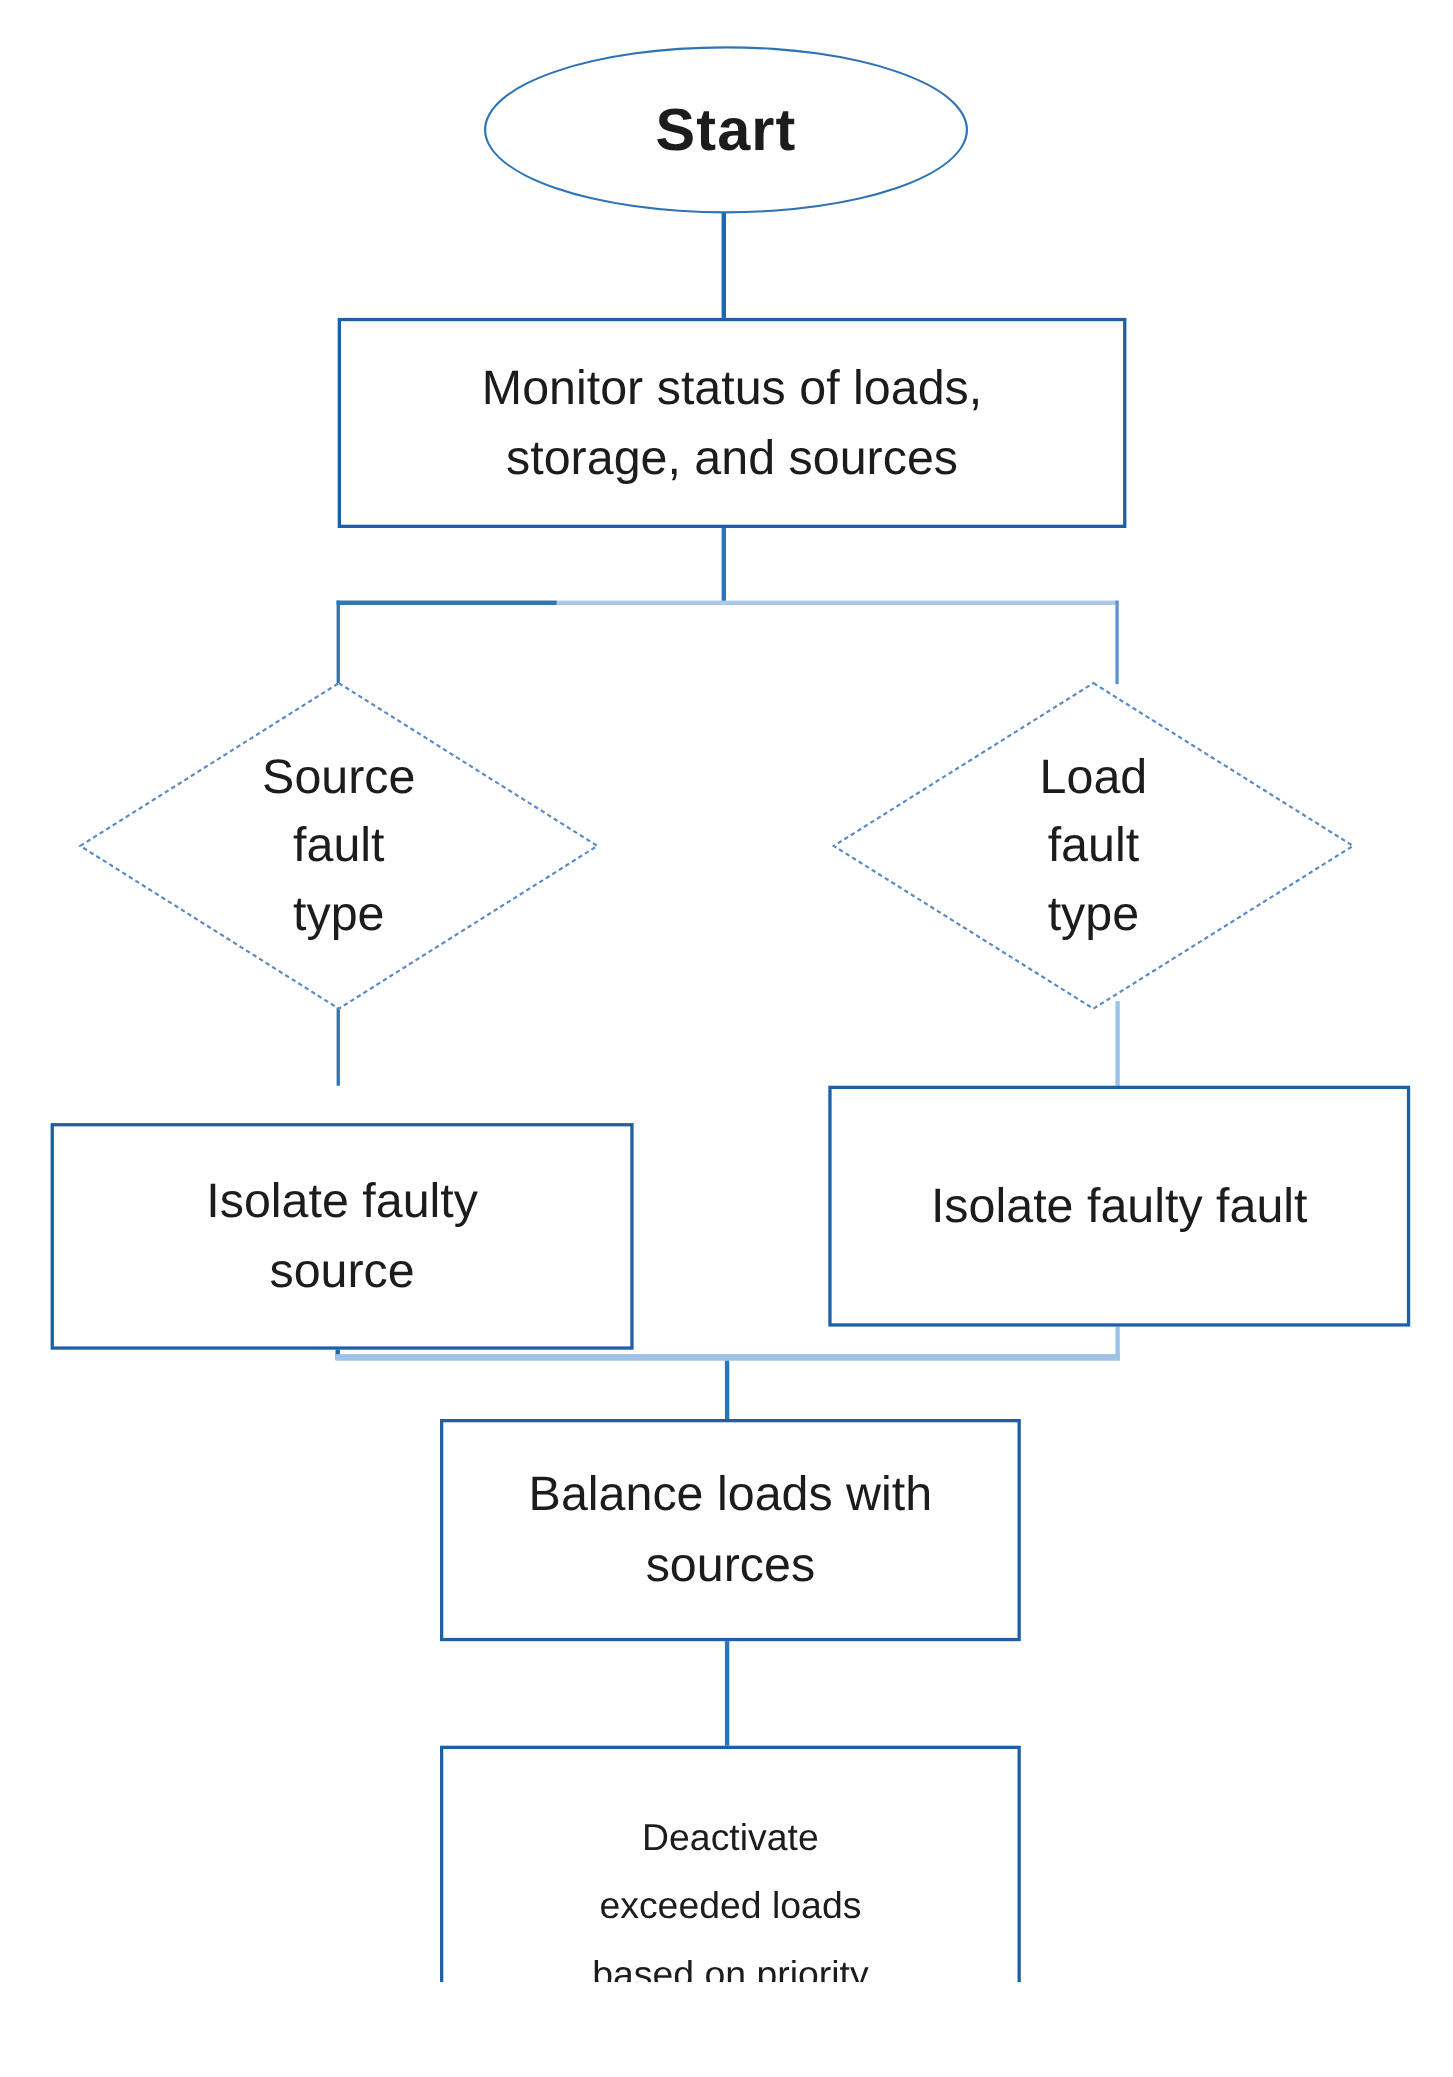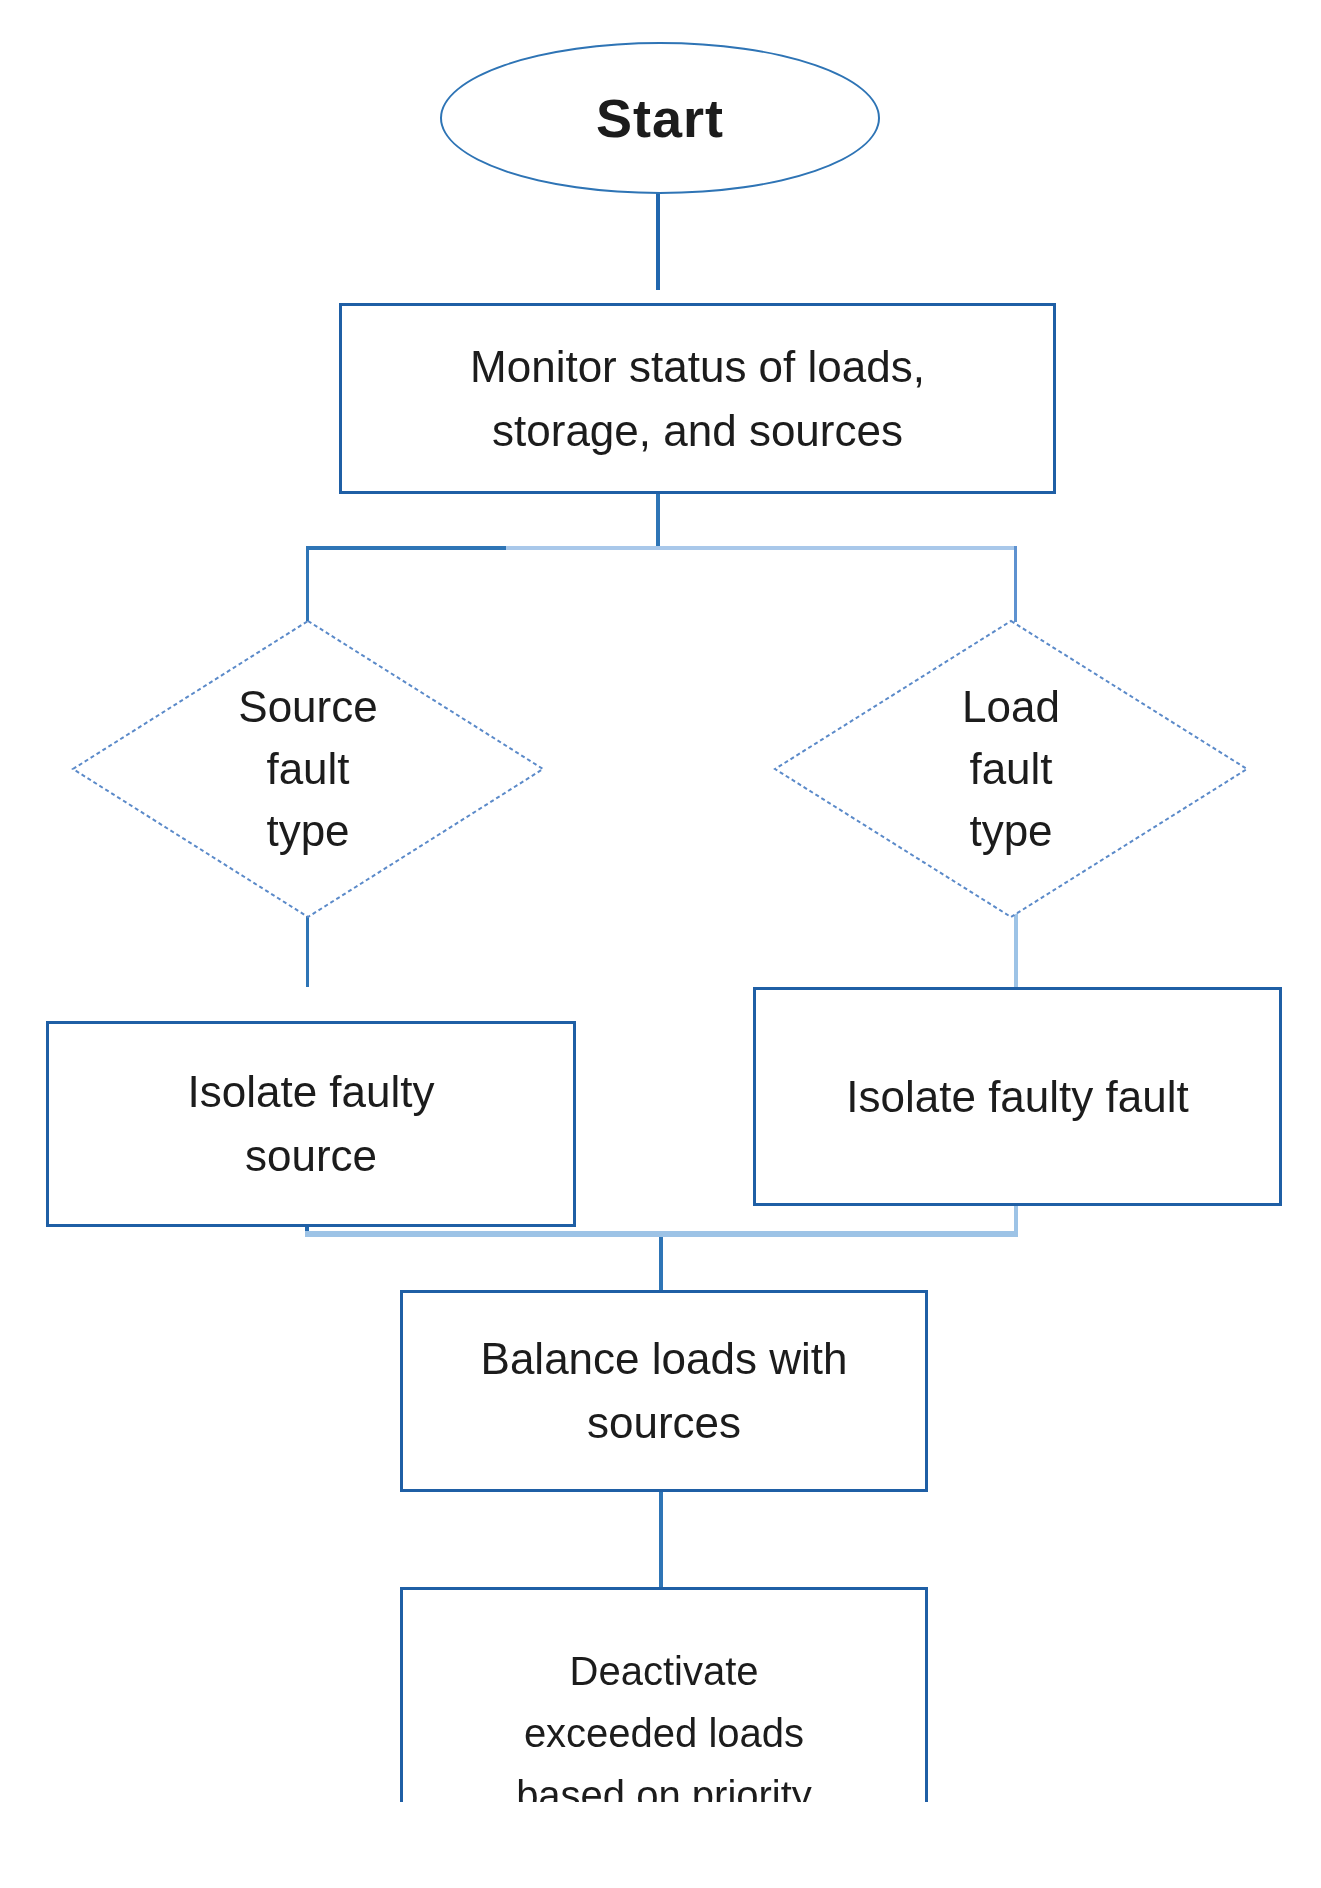--- a/index.html
+++ b/index.html
@@ -83,35 +83,35 @@
 
   <div class="conn" style="left:305px;top:1231px;width:713px;height:6px;background:var(--conn-light2);"></div>
 
   <div class="conn v-med" style="left:659px;top:1237px;width:4px;height:55px;"></div>
   <div class="conn v-med" style="left:659px;top:1491px;width:4px;height:98px;"></div>
 
   <div class="node terminator" style="left:440px;top:42px;width:440px;height:152px;">
     <span>Start</span>
   </div>
 
-  <div class="node rect" style="left:307px;top:303px;width:717px;height:191px;margin-left:32px;">
+  <div class="node rect" style="left:307px;top:289px;width:717px;height:191px;">
     <span>Monitor status of loads,
 storage, and sources</span>
   </div>
 
   <div class="diamond-wrap" style="left:71px;top:619px;width:474px;height:300px;">
     <svg viewBox="0 0 474 300" width="474" height="300">
       <polygon points="237,2 472,150 237,298 2,150" fill="#ffffff" stroke="#5b8ac9" stroke-width="2" stroke-dasharray="4 3"></polygon>
     </svg>
     <span class="diamond-label">Source
 fault
 type</span>
   </div>
 
-  <div class="diamond-wrap" style="left:773px;top:619px;width:476px;height:300px;">
+  <div class="diamond-wrap" style="left:756px;top:619px;width:476px;height:300px;">
     <svg viewBox="0 0 476 300" width="476" height="300">
       <polygon points="238,2 474,150 238,298 2,150" fill="#ffffff" stroke="#5b8ac9" stroke-width="2" stroke-dasharray="4 3"></polygon>
     </svg>
     <span class="diamond-label">Load
 fault
 type</span>
   </div>
 
   <div class="node rect" style="left:46px;top:985px;width:530px;height:206px;margin-top:36px;">
     <span>Isolate faulty
@@ -120,19 +120,19 @@
 
   <div class="node rect" style="left:753px;top:987px;width:529px;height:219px;">
     <span>Isolate faulty fault</span>
   </div>
 
   <div class="node rect" style="left:400px;top:1290px;width:528px;height:202px;">
     <span>Balance loads with
 sources</span>
   </div>
 
-  <div class="node rect" style="left:400px;top:1587px;width:528px;height:292px;font-size:40px;line-height:62px;">
+  <div class="node rect" style="left:400px;top:1587px;width:528px;height:292px;font-size:34px;line-height:62px;">
     <span>Deactivate
 exceeded loads
 based on priority</span>
   </div>
 
 </div>
 
 </body></html>

